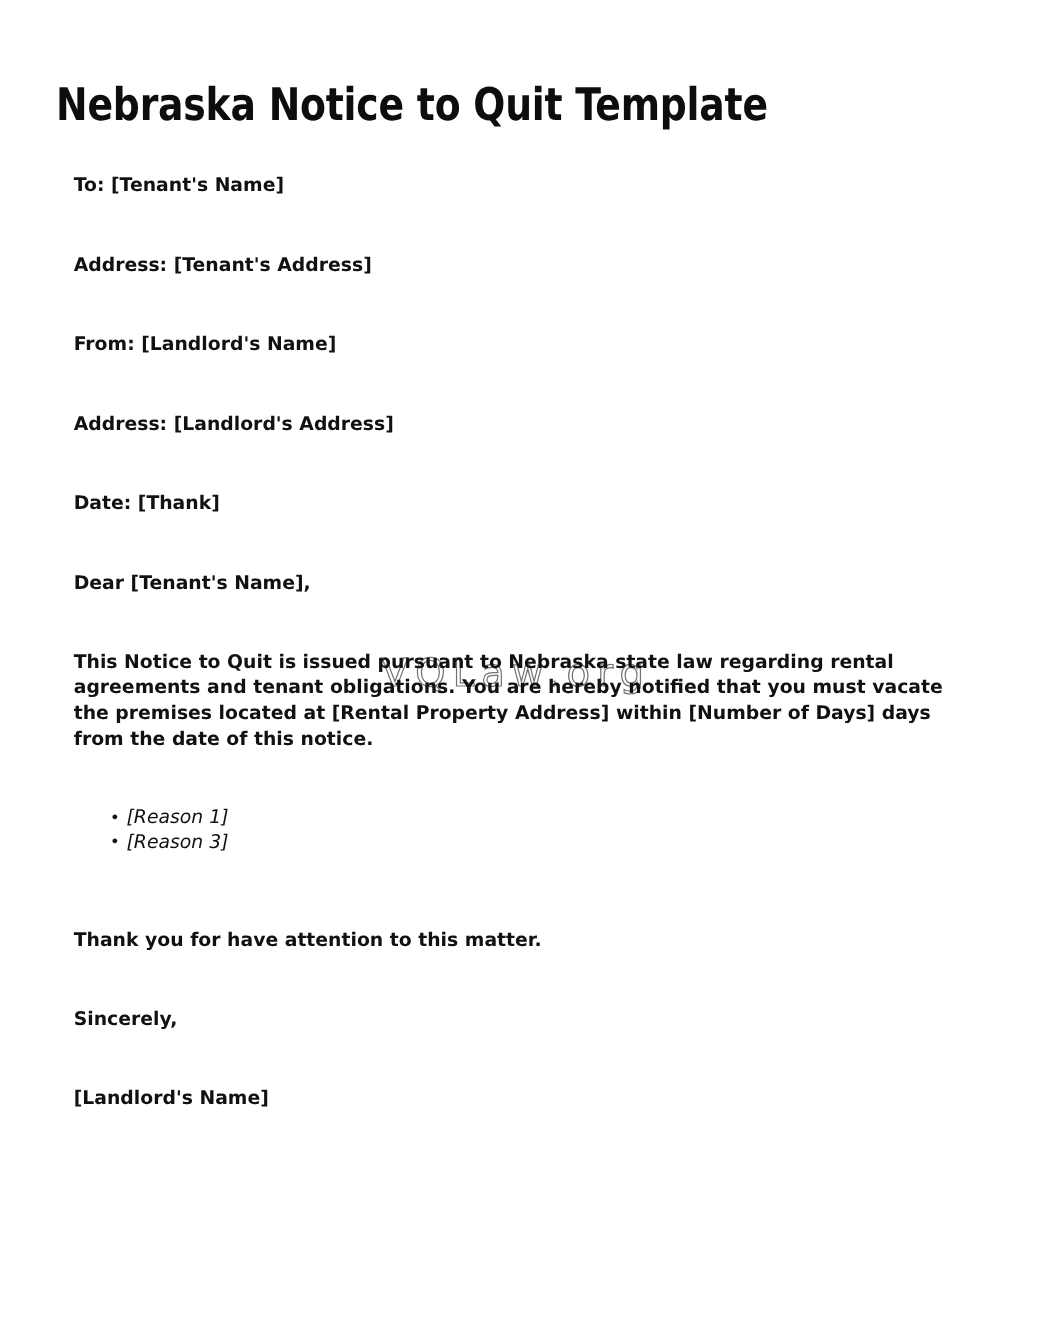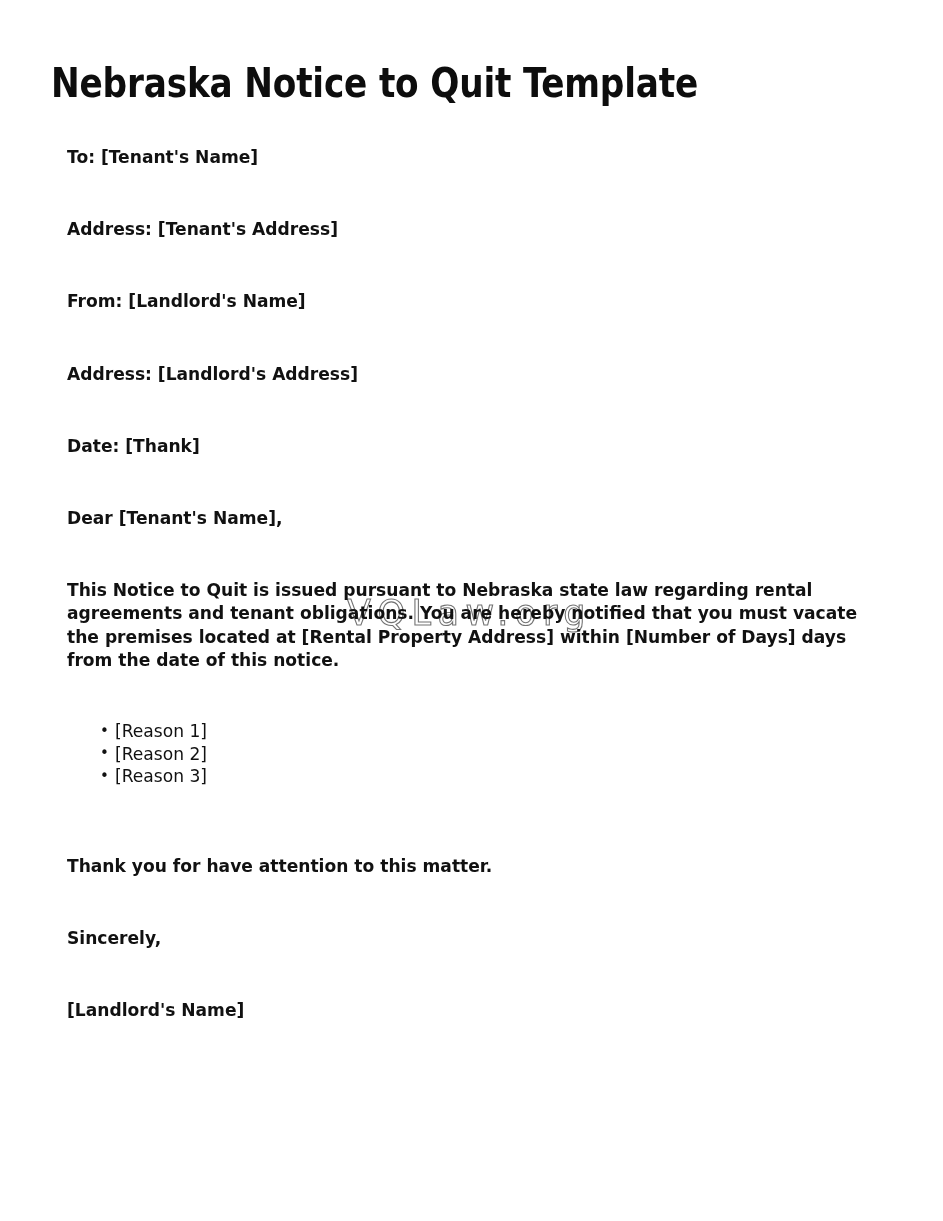--- a/index.html
+++ b/index.html
@@ -12,21 +12,21 @@
     width: 943px;
     height: 1221px;
     background: #ffffff;
     overflow: hidden;
     font-family: "DejaVu Sans", "Liberation Sans", sans-serif;
     color: #000000;
   }
   .content {
     position: absolute;
     left: 51px;
-    top: 0;
+    top: 12px;
     width: 837px;
   }
   .doc-title {
     font-family: "DejaVu Sans Condensed", "DejaVu Sans", "Liberation Sans", sans-serif;
     font-weight: bold;
     font-size: 41px;
     line-height: 1.0;
     letter-spacing: -0.2px;
     margin: 0;
     padding-top: 63px;
@@ -43,20 +43,21 @@
     font-weight: bold;
   }
   .gap-after-title { height: 26px; }
   .gap { height: 17px; }
   .gap-sm { height: 15px; }
 
   ul.reasons {
     margin: 0;
     padding: 0 0 0 49px;
     list-style: none;
+    font-style: italic;
   }
   ul.reasons li {
     font-size: 17.1px;
     line-height: 22.5px;
     color: #111111;
     position: relative;
     padding-left: 15px;
   }
   ul.reasons li::before {
     content: "\2022";
@@ -114,21 +115,20 @@
     <p class="para">Dear [Tenant's Name],</p>
     <div class="gap"></div>
 
     <p class="para">This Notice to Quit is issued pursuant to Nebraska state law regarding rental agreements and tenant obligations. You are hereby notified that you must vacate the premises located at [Rental Property Address] within [Number of Days] days from the date of this notice.</p>
     <div class="gap"></div>
 
     <div class="gap-sm"></div>
 
     <ul class="reasons">
       <li>[Reason 1]</li>
-      <li>[Reason 2]</li>
       <li>[Reason 3]</li>
     </ul>
     <div class="gap"></div>
 
     <div class="gap"></div>
 
     <div class="gap"></div>
 
     <p class="para">Thank you for have attention to this matter.</p>
     <div class="gap"></div>

